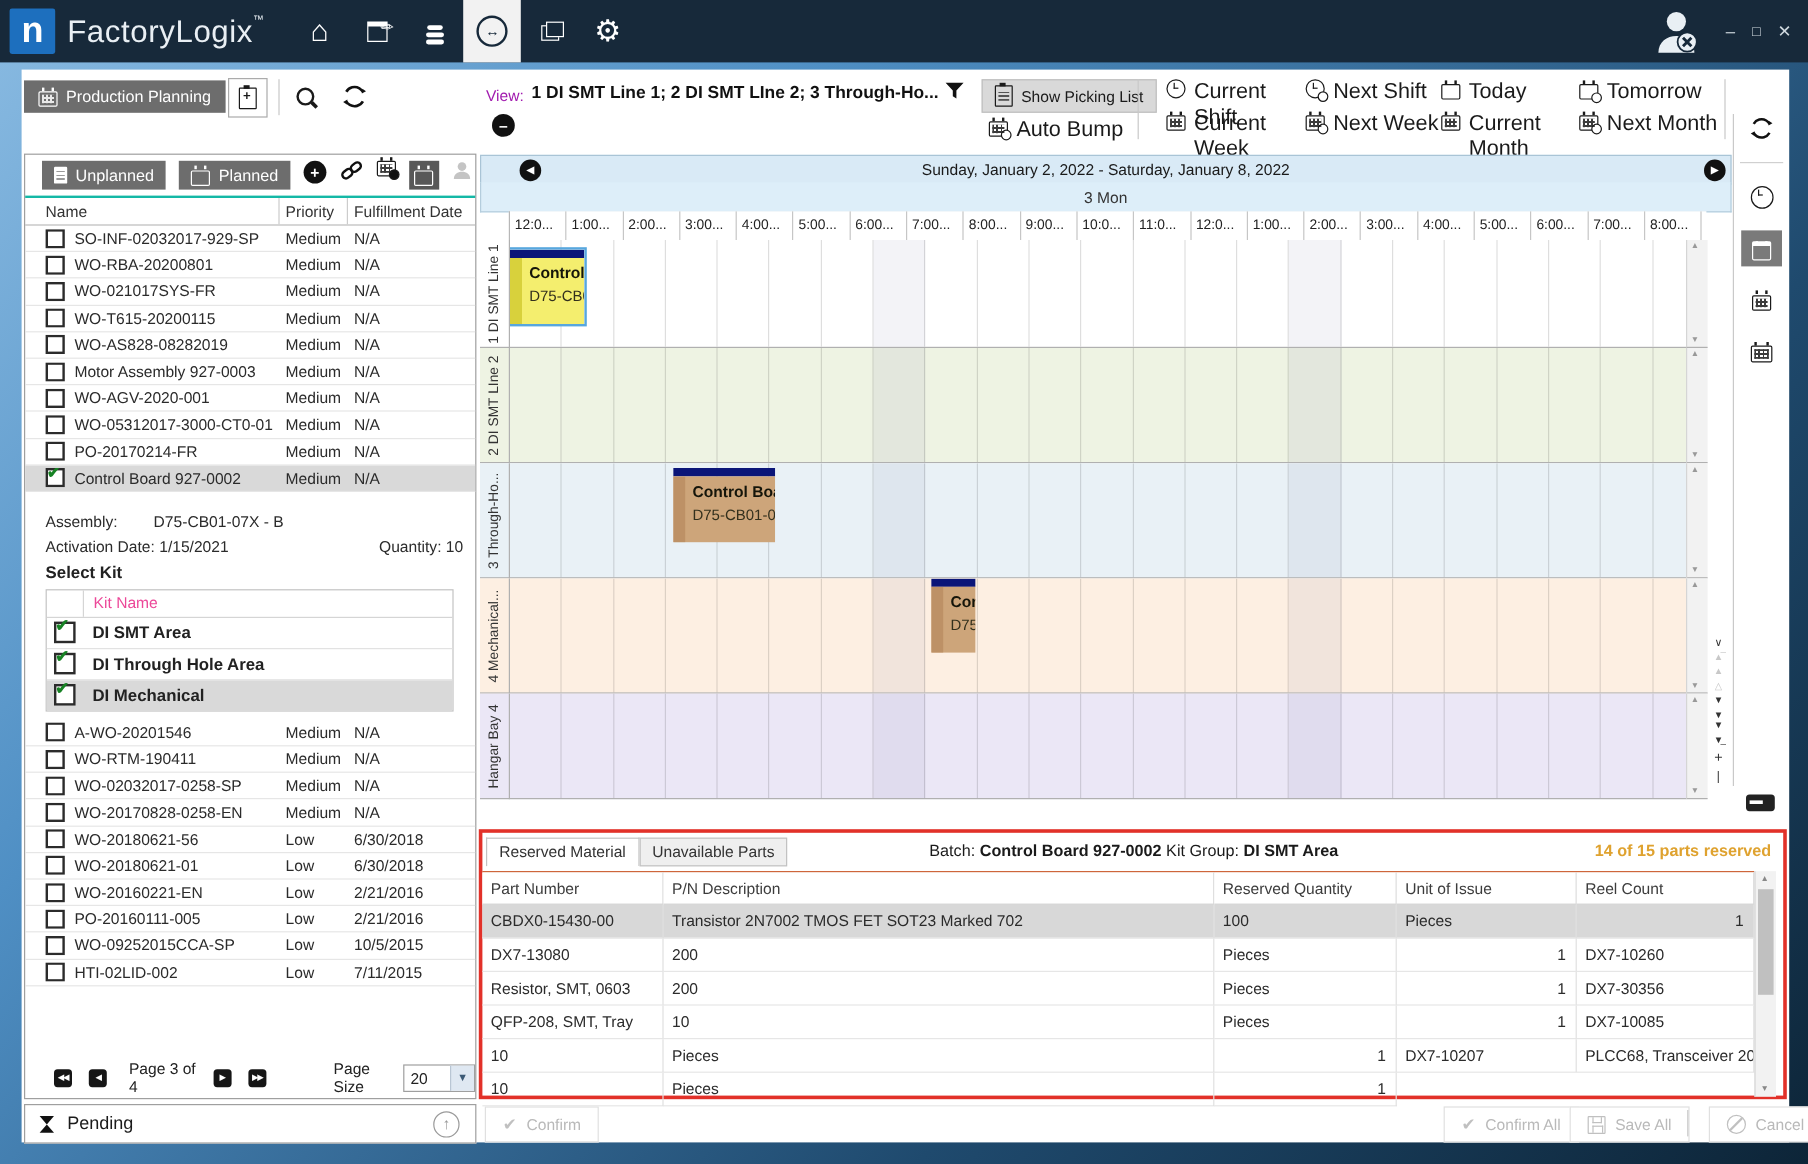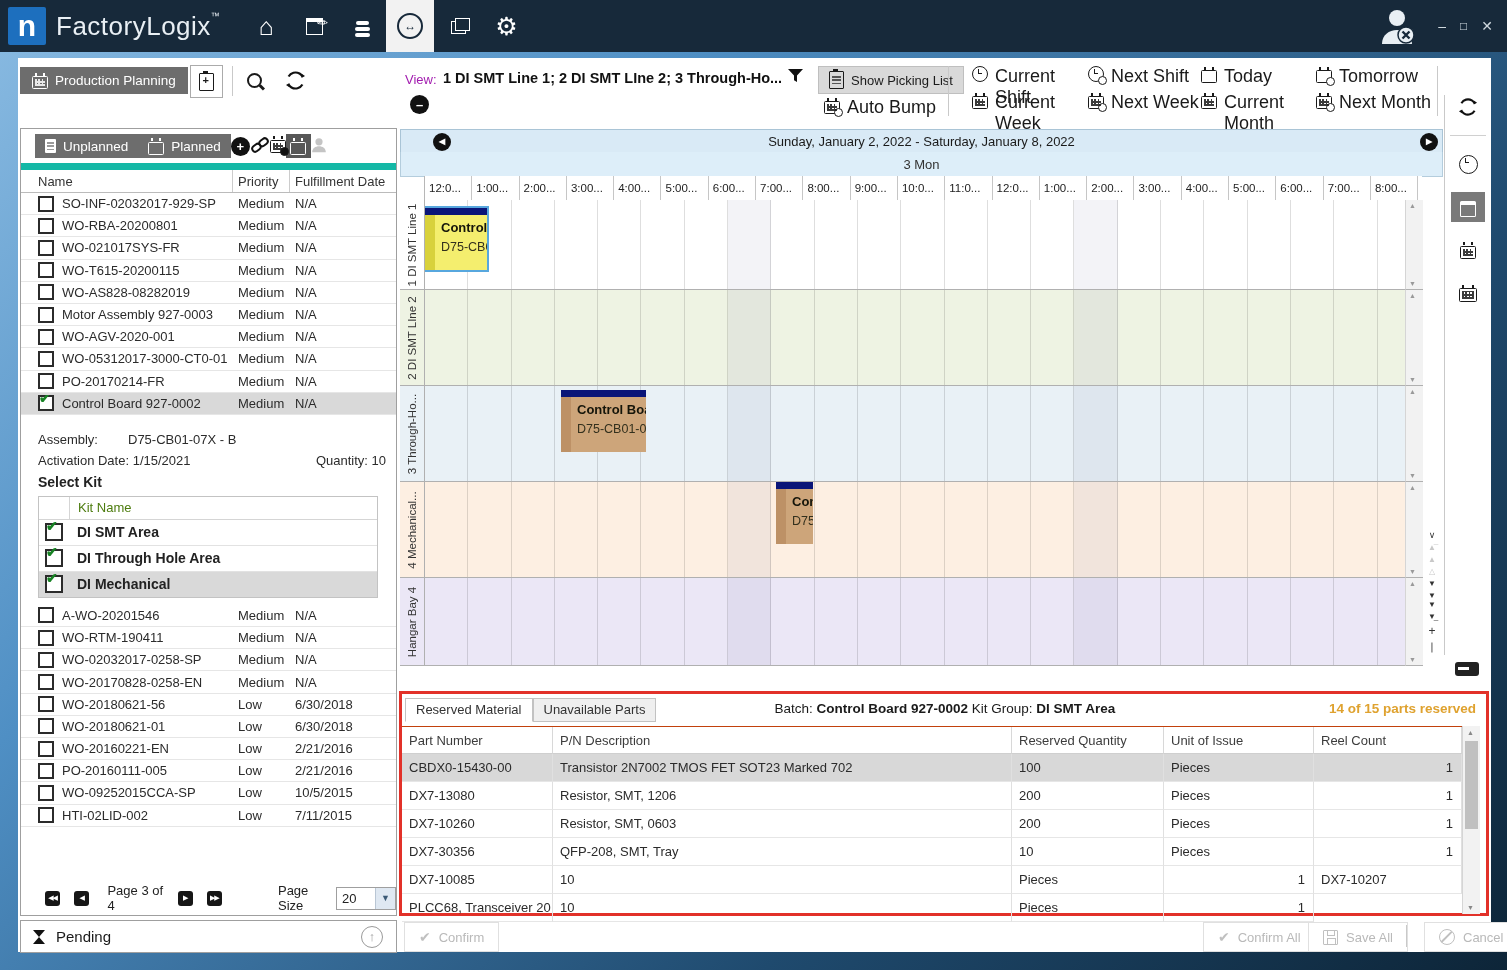--- a/index.html
+++ b/index.html
@@ -71,36 +71,36 @@
   .ic-pages{width:13px;height:11px;border:1.6px solid #fff;margin-top:3px}
   .ic-pages::before{content:"";position:absolute;top:-4px;left:3px;width:13px;height:11px;border:1.6px solid #fff;background:#17293a}
   .ic-stack{width:15px;height:4px;background:#fff;border-radius:2px}
   .ic-stack::before{content:"";position:absolute;top:-6px;left:1px;width:13px;height:4px;background:#fff;border-radius:2px}
   .ic-stack::after{content:"";position:absolute;top:6px;left:0px;width:15px;height:4px;background:#fff;border-radius:2px}
   .ic-transfer{width:22px;height:22px;border:2.2px solid #17293a;border-radius:50%;display:inline-flex;align-items:center;justify-content:center;font-size:12px;font-weight:bold;color:#17293a}
   .ic-gridpencil{width:15px;height:12px;border:1.6px solid #fff;border-top:4px solid #fff}
   .ic-gridpencil::after{content:"\270E";position:absolute;right:-6px;top:-7px;font-size:13px;color:#fff;transform:rotate(-40deg)}
   
   .panel{border:1px solid #9f9f9f;background:#fff}
-  .lp-tabs{display:flex;align-items:center;padding:5px 0 5px 14px;border-bottom:7px solid #14b8a6}
+  .lp-tabs{display:flex;gap:11px;padding:5px 0 5px 14px;border-bottom:2px solid #14b8a6}
   .lp-head,.lp-row{display:grid;grid-template-columns:212px 57px 104px;align-items:center}
   .lp-head{height:22px;border-bottom:1px solid #bbb;color:#333}
   .lp-head>div{padding-left:5px;border-right:1px solid #ccc;height:100%;display:flex;align-items:center}
   .lp-head>div:first-child{padding-left:17px}
   .lp-head>div:last-child{border-right:none}
   .lp-row{height:21.2px;border-bottom:1px solid #e6e6e6;color:#2b2b2b}
   .lp-row>div{padding-left:5px;overflow:hidden;white-space:nowrap}
   .lp-row .namecell{display:flex;align-items:center;gap:8px;padding-left:17px}
   .lp-row.sel{background:#d9d9d9}
   .cb{width:12px;height:12px;border:2px solid #2b2b2b;background:#fff;flex:none;position:relative}
   .cb.on::after{content:"\2714";position:absolute;left:-1px;top:-7px;font-size:14px;color:#178224;font-weight:bold}
   .detail{padding:14px 0 0 17px;position:relative}
   .dl{color:#2b2b2b;line-height:21px}
   .kittable{border:1px solid #c3c3c3;width:338px;margin-top:6px}
-  .kithead{height:22px;display:flex;align-items:center;border-bottom:1px solid #d5d5d5;color:#4d7c0f}
+  .kithead{height:22px;display:flex;align-items:center;border-bottom:1px solid #d5d5d5;color:#ec4899}
   .kithead .c1{width:30px;border-right:1px solid #d5d5d5;height:100%}
   .kitrow{height:25px;display:flex;align-items:center;border-bottom:1px solid #e2e2e2;font-weight:bold;font-size:14px}
   .kitrow:last-child{border-bottom:none}
   .kitrow.sel{background:#d9d9d9}
   .kitrow .c1{width:30px;display:flex;justify-content:center}
   .pager{position:absolute;left:0;right:0;bottom:0;height:34px;display:flex;align-items:center;padding-left:24px}
   .pgbtn{width:18px;height:15px;background:#161616;border-radius:3px;color:#fff;display:inline-flex;align-items:center;justify-content:center;font-size:7px;margin-right:14px;letter-spacing:-1px}
   .pselect{display:inline-flex;border:1px solid #9f9f9f;height:21px;align-items:stretch;margin-left:8px}
   .pselect .val{width:33px;display:flex;align-items:center;padding-left:5px}
   .pselect .arrow{width:19px;background:#dfe8f2;border-left:1px solid #b9c6d4;display:flex;align-items:center;justify-content:center;font-size:9px;color:#3c5a76}
@@ -836,21 +836,20 @@
         <div class="bth">P/N Description</div>
         <div class="bth">Reserved Quantity</div>
         <div class="bth">Unit of Issue</div>
         <div class="bth">Reel Count</div>
         <div class="btd brow-sel">CBDX0-15430-00</div>
         <div class="btd brow-sel">Transistor 2N7002 TMOS FET SOT23 Marked 702</div>
         <div class="btd brow-sel">100</div>
         <div class="btd brow-sel">Pieces</div>
         <div class="btd num brow-sel">1</div>
         <div class="btd">DX7-13080</div>
-        <div class="btd">Resistor, SMT, 1206</div>
         <div class="btd">200</div>
         <div class="btd">Pieces</div>
         <div class="btd num">1</div>
         <div class="btd">DX7-10260</div>
         <div class="btd">Resistor, SMT, 0603</div>
         <div class="btd">200</div>
         <div class="btd">Pieces</div>
         <div class="btd num">1</div>
         <div class="btd">DX7-30356</div>
         <div class="btd">QFP-208, SMT, Tray</div>

